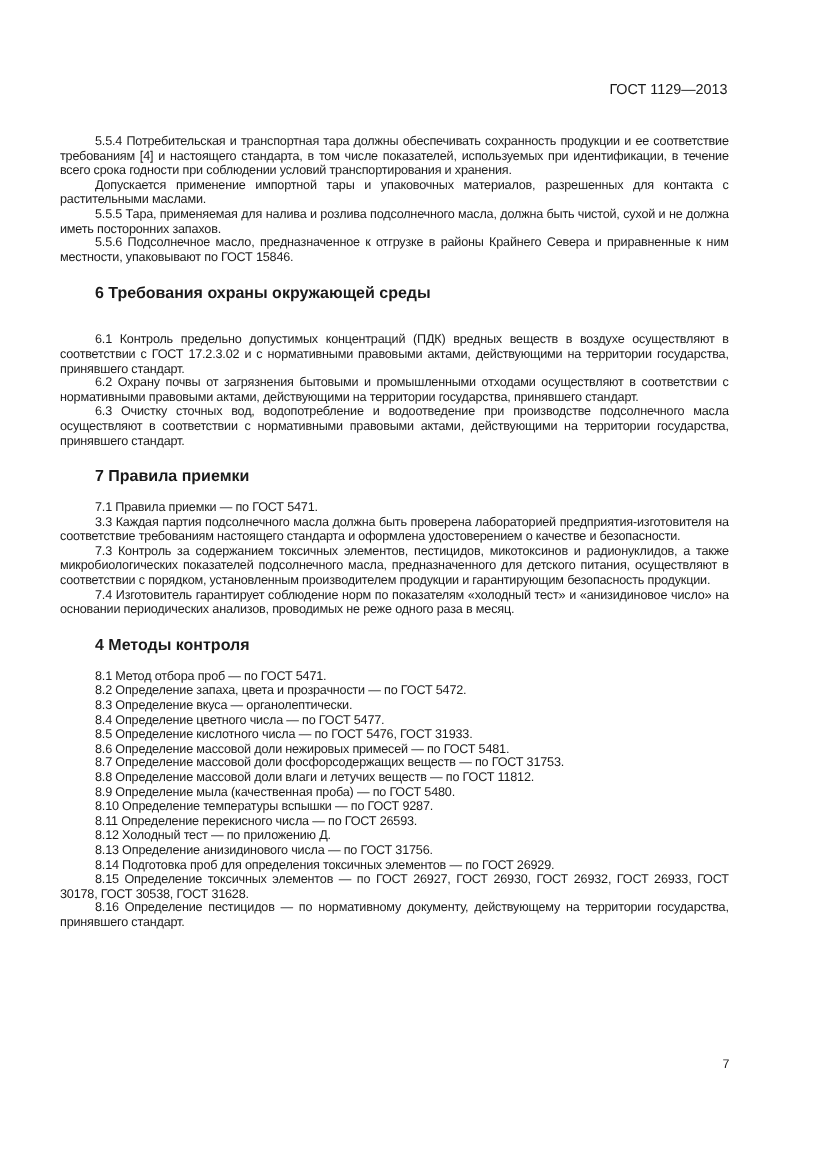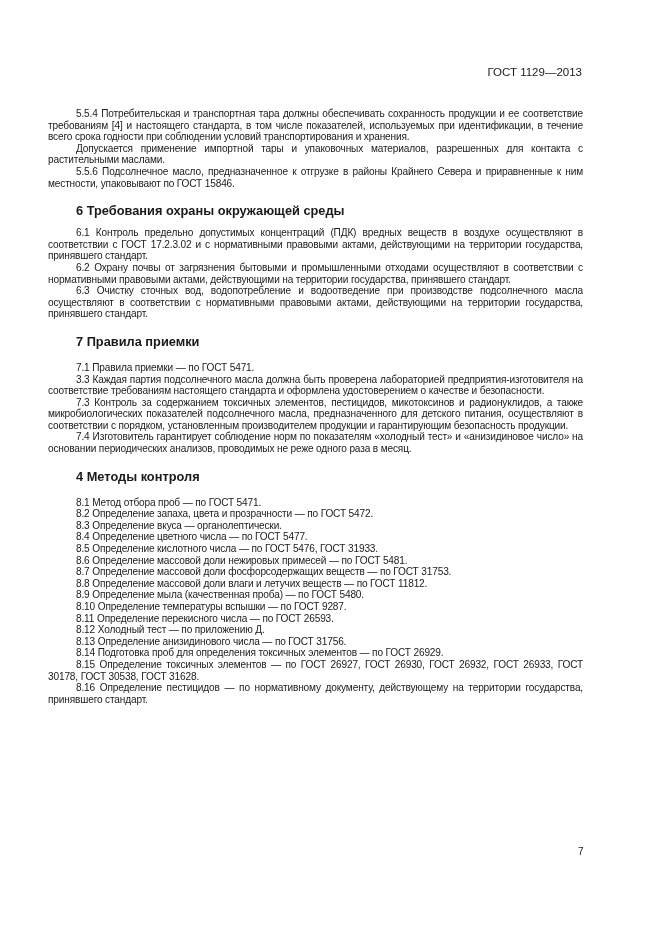--- a/index.html
+++ b/index.html
@@ -16,36 +16,37 @@
       font-size: 10.1px; line-height: 11.6px;
     }
     .p {
       margin: 0; text-indent: 28px; text-align: justify;
       letter-spacing: -0.15px;
     }
     .h {
       margin: 0; padding-left: 28px; font-weight: bold; font-size: 12.8px;
       line-height: 16px;
     }
-    .h6 { margin-top: 14px; margin-bottom: 8px; }
+    .h6 { margin-top: 14px; margin-bottom: 24px; }
     .h7 { margin-top: 14px; margin-bottom: 12px; }
     .h8 { margin-top: 14px; margin-bottom: 12px; }
     .p.nl { text-align: left; }
     .page-number {
       position: absolute; top: 846px; left: 578px; font-size: 10px;
     }
   </style>
 </head>
 <body>
 
 <div class="page-header">ГОСТ 1129—2013</div>
 
 <div class="content">
   <p class="p">5.5.4  Потребительская и транспортная тара должны обеспечивать сохранность продукции и ее соответствие требованиям [4] и настоящего стандарта, в том числе показателей, используемых при идентификации, в течение всего срока годности при соблюдении условий транспортирования и хранения.</p>
   <p class="p">Допускается применение импортной тары и упаковочных материалов, разрешенных для контакта с растительными маслами.</p>
+  <p class="p">5.5.5  Тара, применяемая для налива и розлива подсолнечного масла, должна быть чистой, сухой и не должна иметь посторонних запахов.</p>
   <p class="p">5.5.6  Подсолнечное масло, предназначенное к отгрузке в районы Крайнего Севера и приравненные к ним местности, упаковывают по ГОСТ 15846.</p>
 
   <h2 class="h h6">6  Требования охраны окружающей среды</h2>
   <p class="p">6.1  Контроль предельно допустимых концентраций (ПДК) вредных веществ в воздухе осуществляют в соответствии с ГОСТ 17.2.3.02 и с нормативными правовыми актами, действующими на территории государства, принявшего стандарт.</p>
   <p class="p">6.2  Охрану почвы от загрязнения бытовыми и промышленными отходами осуществляют в соответствии с нормативными правовыми актами, действующими на территории государства, принявшего стандарт.</p>
   <p class="p">6.3  Очистку сточных вод, водопотребление и водоотведение при производстве подсолнечного масла осуществляют в соответствии с нормативными правовыми актами, действующими на территории государства, принявшего стандарт.</p>
 
   <h2 class="h h7">7  Правила приемки</h2>
   <p class="p nl">7.1  Правила приемки — по ГОСТ 5471.</p>
   <p class="p">3.3  Каждая партия подсолнечного масла должна быть проверена лабораторией предприятия-изготовителя на соответствие требованиям настоящего стандарта и оформлена удостоверением о качестве и безопасности.</p>

